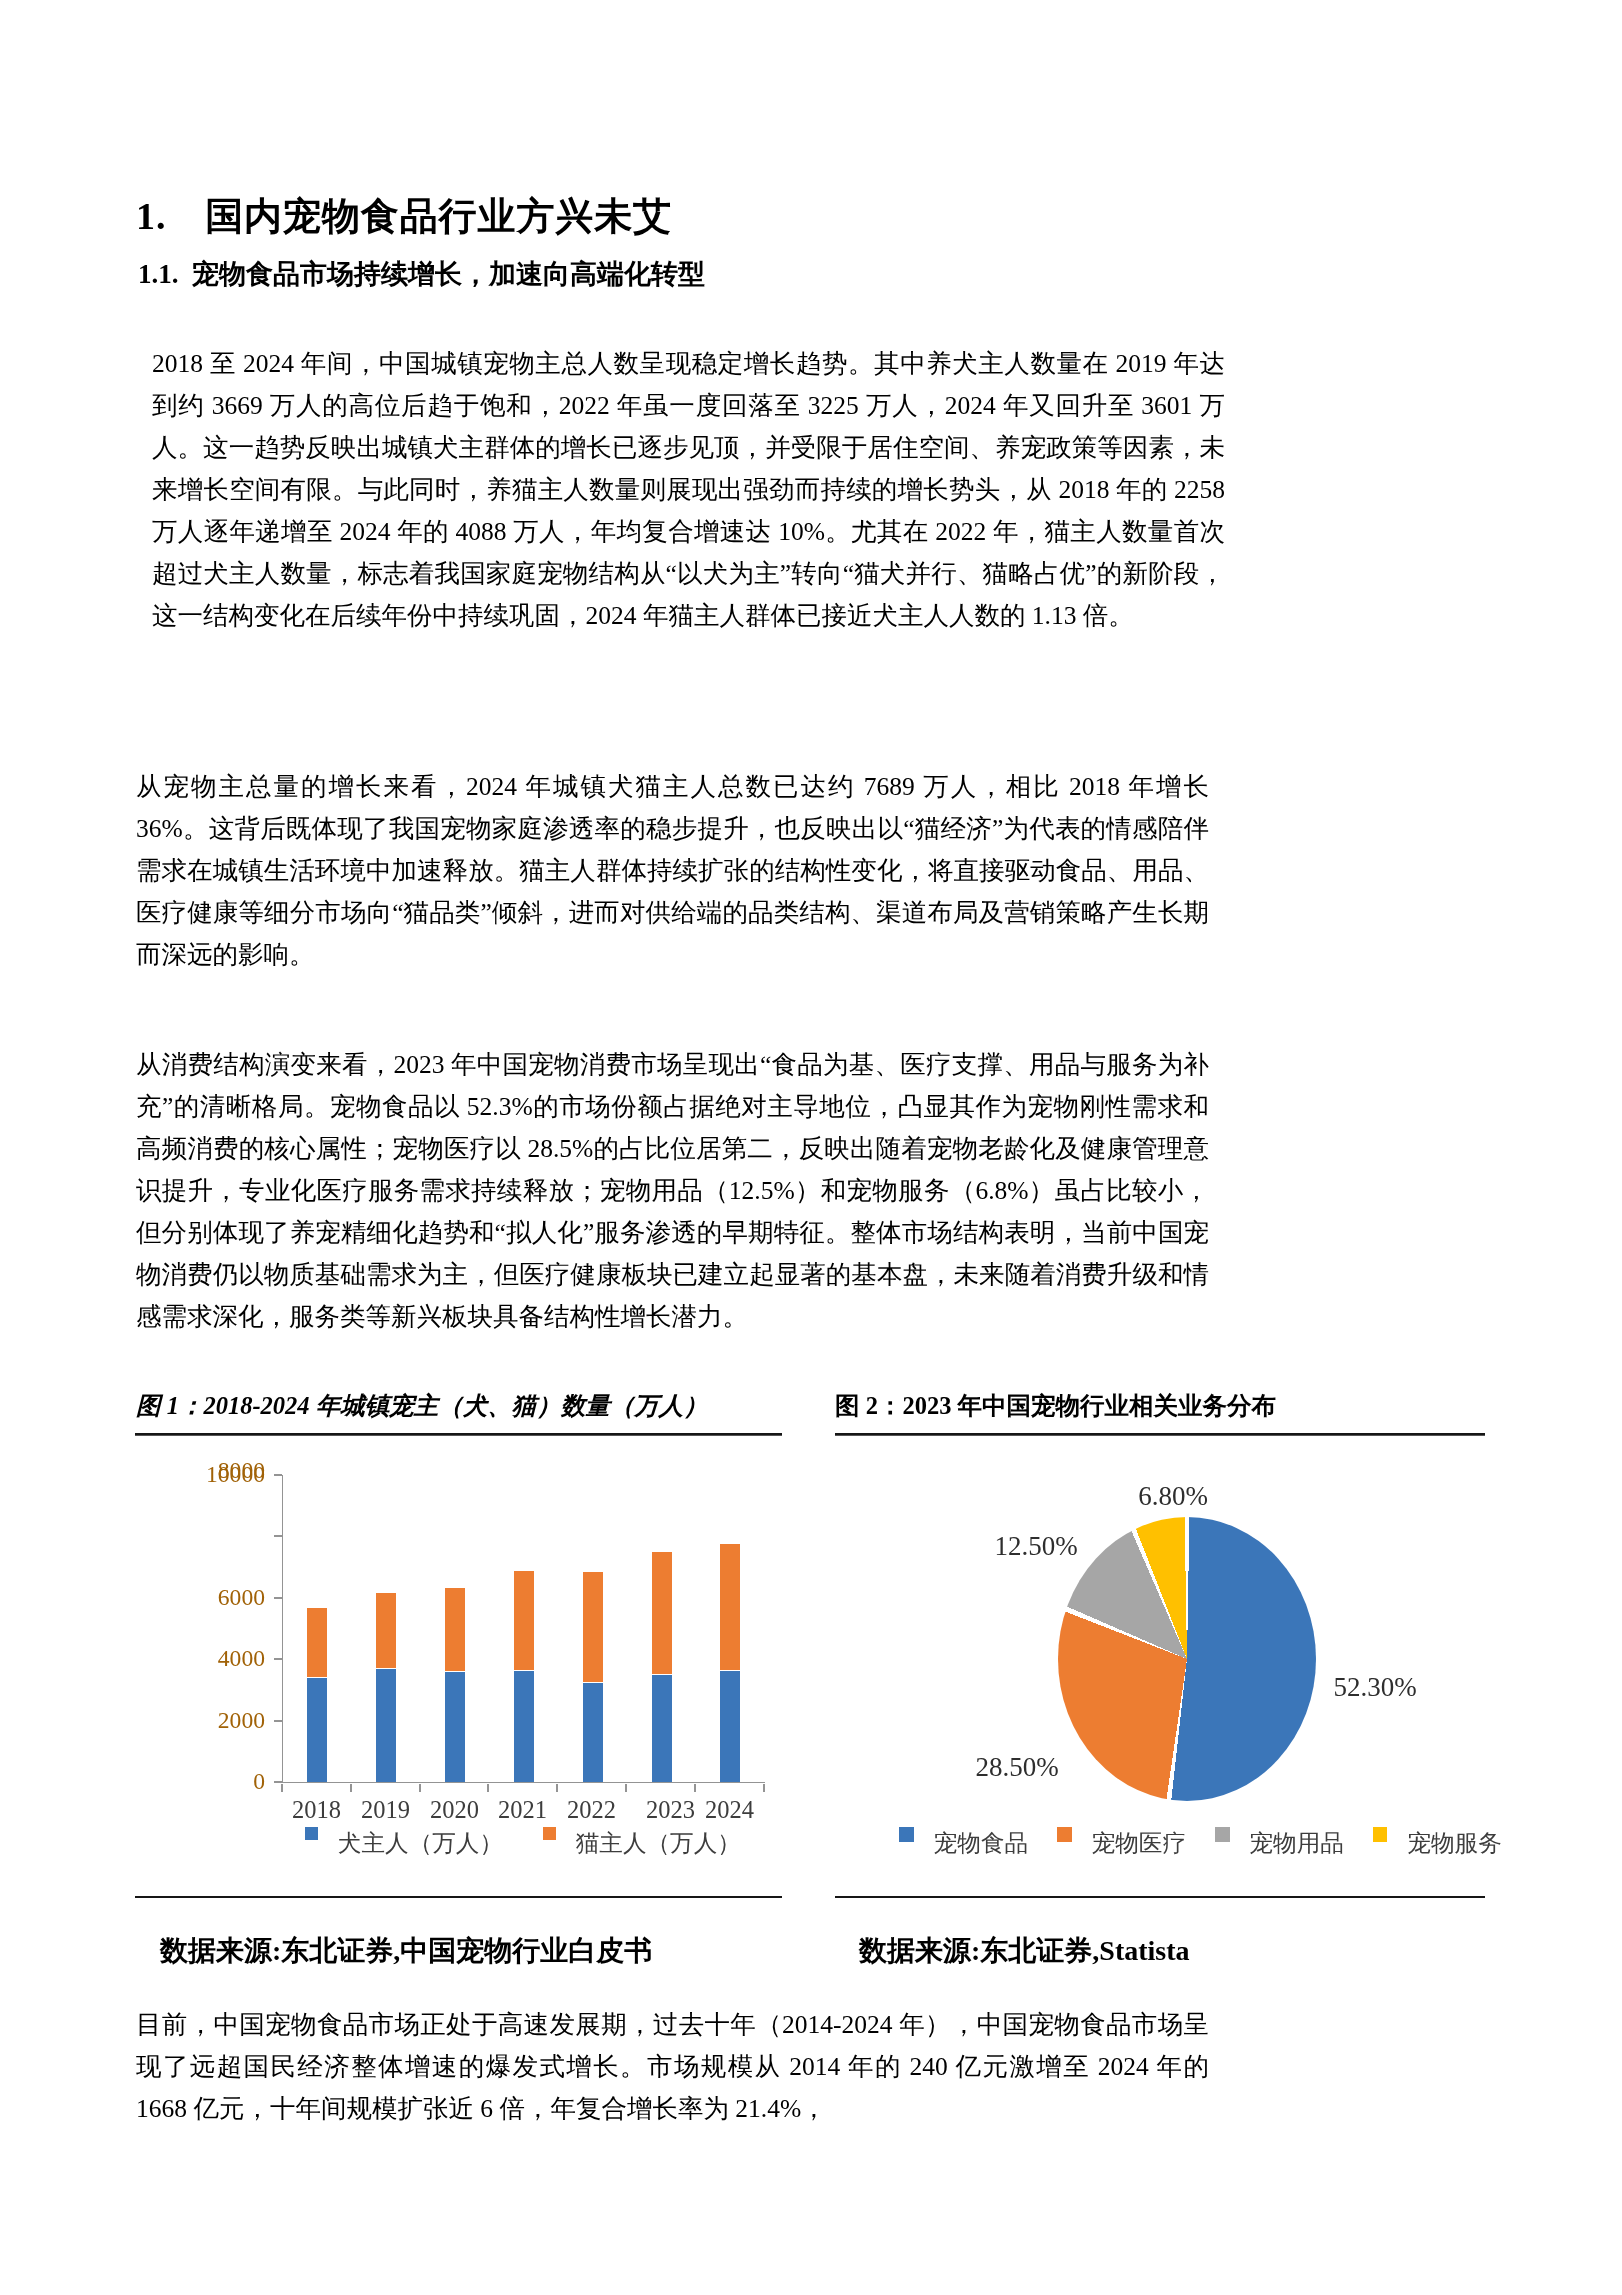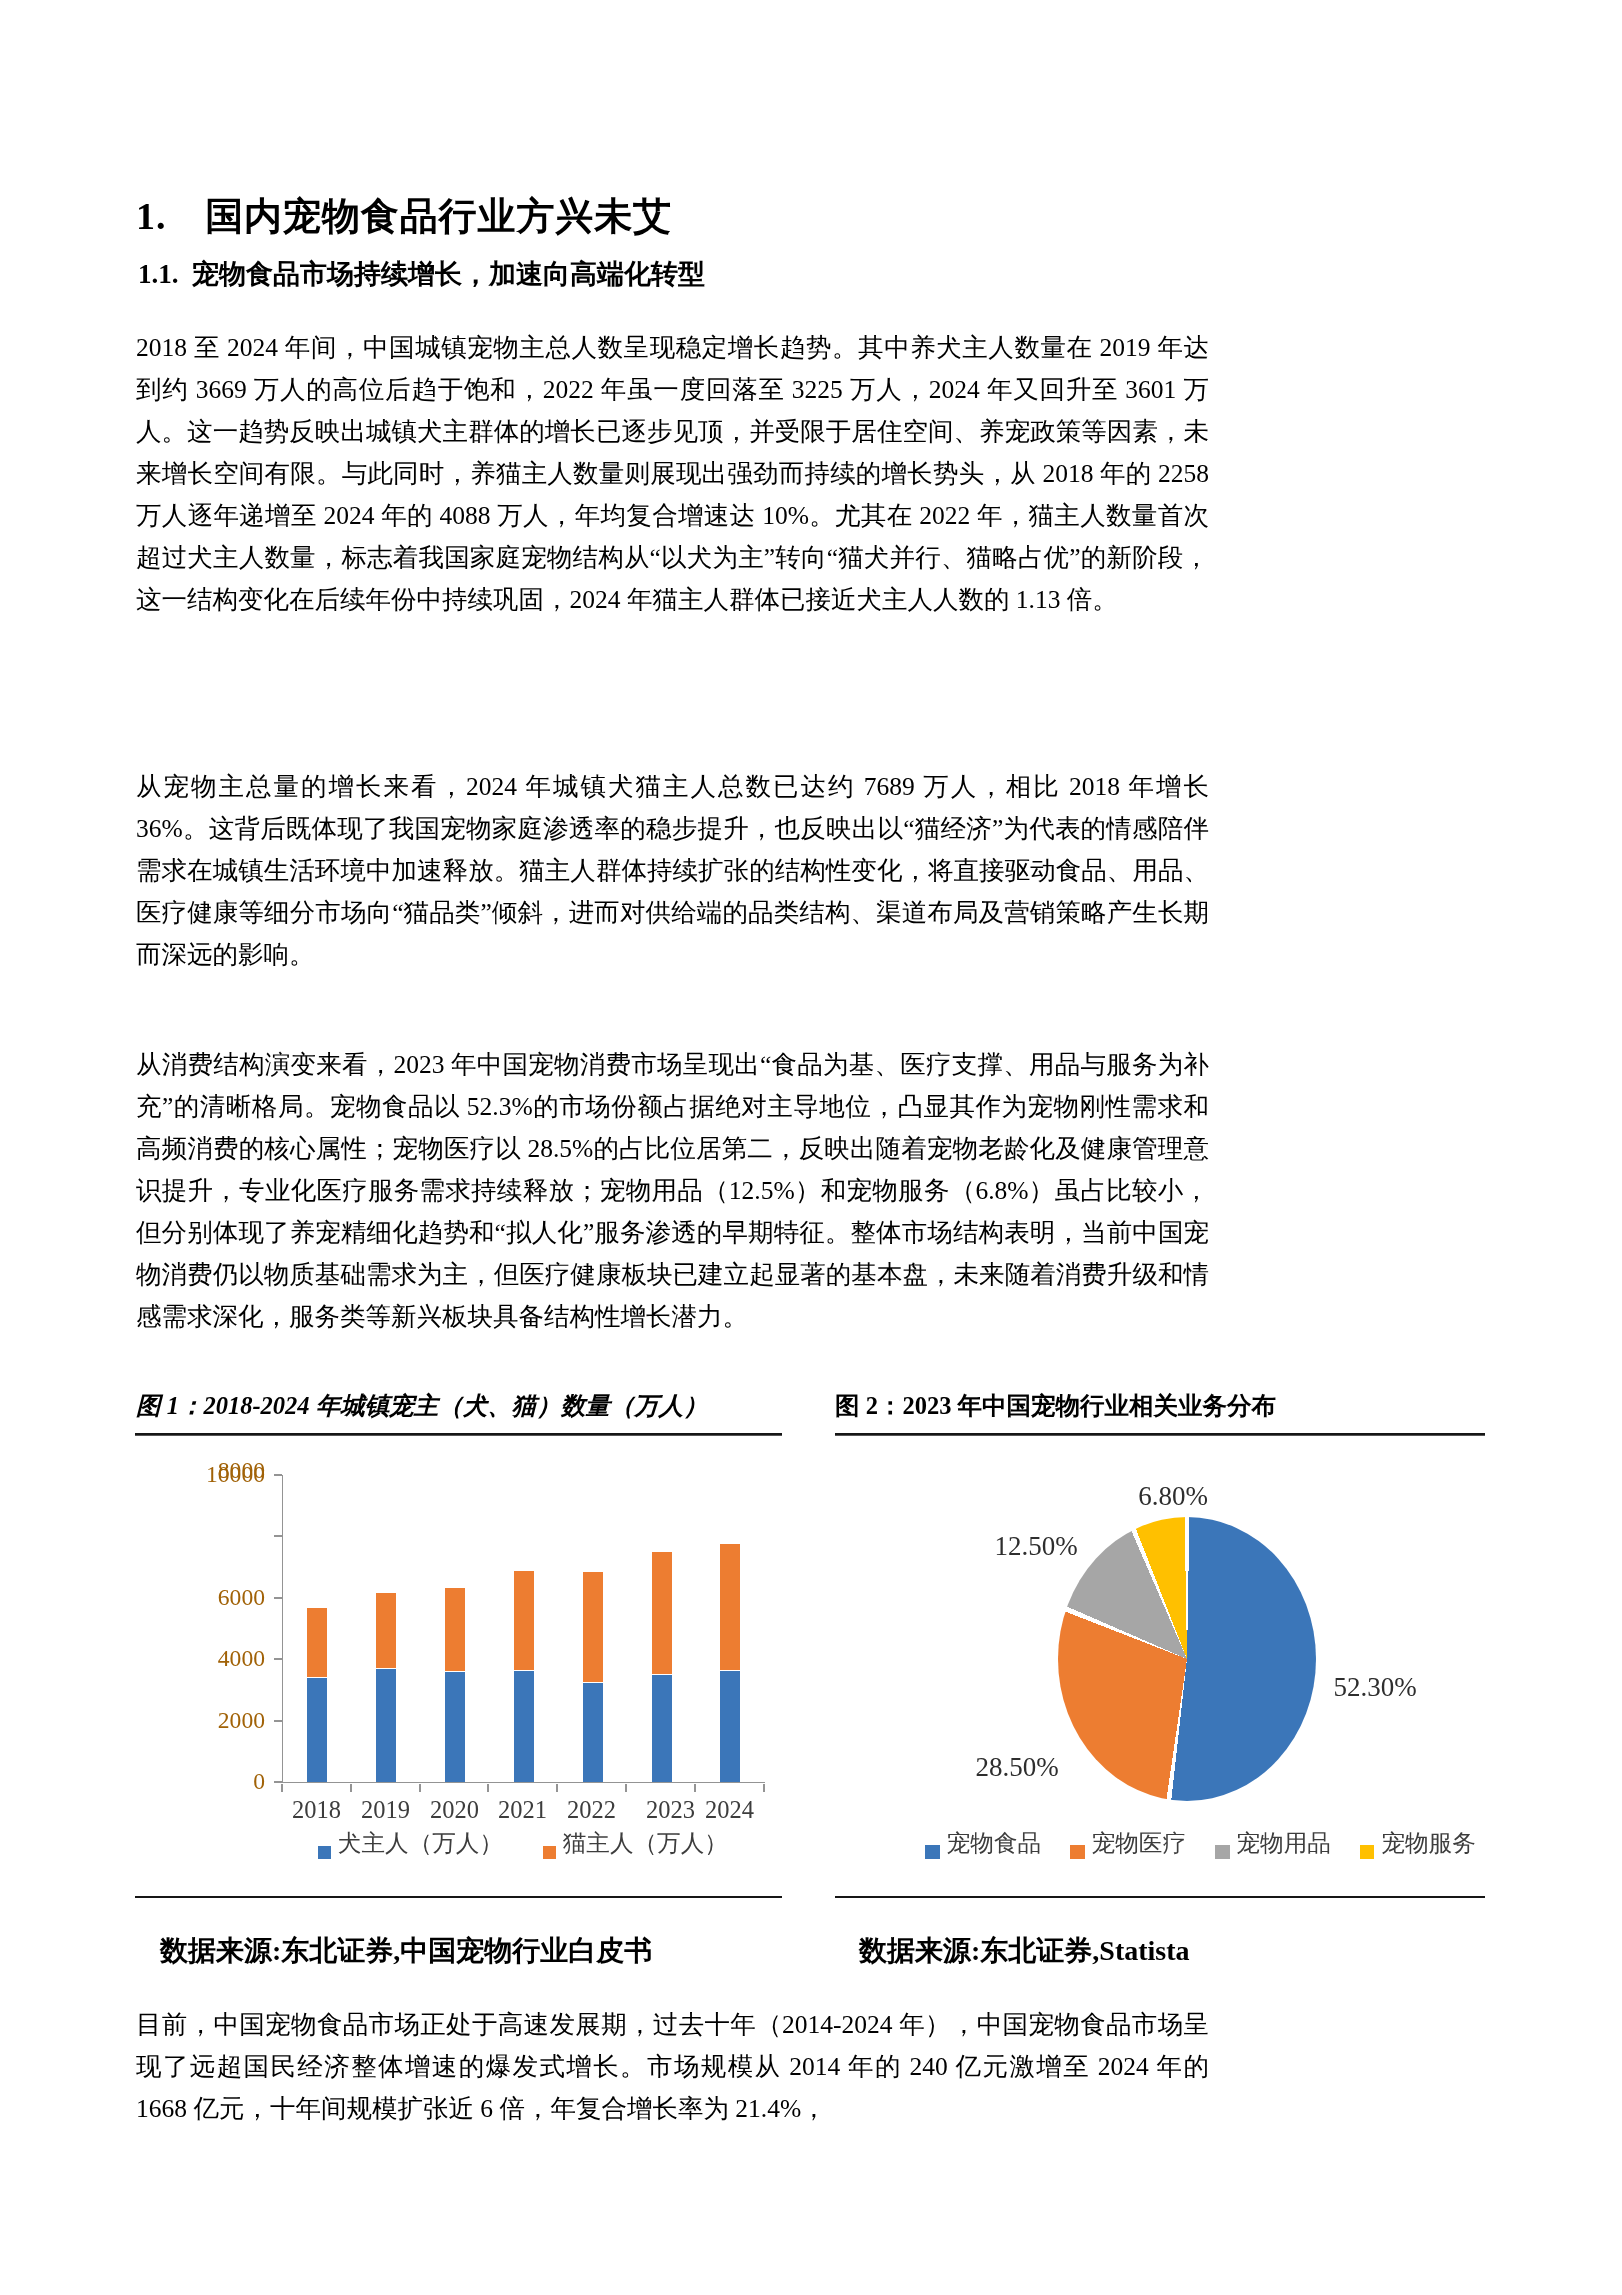--- a/index.html
+++ b/index.html
@@ -48,21 +48,21 @@
   .xtick-mark{position:absolute;width:1.8px;height:8.2px;background:#949494;top:1784px;}
   .xlabel{
     position:absolute;top:1796px;text-align:center;font-size:24.5px;color:#3d3d3d;
   }
   .chart-legend{
     position:absolute;display:flex;justify-content:center;align-items:center;
     font-size:23.6px;color:#3d3d3d;
   }
   #bar-legend{left:264px;top:1827px;width:518px;gap:40px;}
   #pie-legend{left:905px;top:1827px;width:591px;gap:29px;}
-  .legend-item{display:flex;align-items:flex-end;gap:7px;white-space:nowrap;}
+  .legend-item{display:flex;align-items:flex-start;gap:20px;white-space:nowrap;}
   .legend-swatch{display:inline-block;}
   #bar-legend .legend-swatch{width:12.7px;height:12.7px;}
   #pie-legend .legend-swatch{width:14.5px;height:14.5px;}
   
   #pie{
     left:1058px;top:1530px;width:258px;height:258px;border-radius:50%;
     transform:scaleY(1.10);transform-origin:center;
   }
   .pie-label{
     position:absolute;transform:translate(-50%,-50%);
@@ -72,21 +72,21 @@
   #plab-b{left:1036px;top:1546px;}
   #plab-c{left:1017px;top:1767px;}
   #plab-d{left:1375px;top:1687px;}
 </style>
 </head>
 <body>
 
 <h1 class="abs" id="section-title" style="margin:0;">1. 国内宠物食品行业方兴未艾</h1>
 <h2 class="abs" id="subsection-title" style="margin:0;">1.1. 宠物食品市场持续增长，加速向高端化转型</h2>
 
-<p class="abs para" id="para-1" style="margin:0;">2018 至 2024 年间，中国城镇宠物主总人数呈现稳定增长趋势。其中养犬主人数量在 2019 年达到约 3669 万人的高位后趋于饱和，2022 年虽一度回落至 3225 万人，2024 年又回升至 3601 万人。这一趋势反映出城镇犬主群体的增长已逐步见顶，并受限于居住空间、养宠政策等因素，未来增长空间有限。与此同时，养猫主人数量则展现出强劲而持续的增长势头，从 2018 年的 2258 万人逐年递增至 2024 年的 4088 万人，年均复合增速达 10%。尤其在 2022 年，猫主人数量首次超过犬主人数量，标志着我国家庭宠物结构从“以犬为主”转向“猫犬并行、猫略占优”的新阶段，这一结构变化在后续年份中持续巩固，2024 年猫主人群体已接近犬主人人数的 1.13 倍。</p>
+<p class="abs para" id="para-1" style="margin:16px;">2018 至 2024 年间，中国城镇宠物主总人数呈现稳定增长趋势。其中养犬主人数量在 2019 年达到约 3669 万人的高位后趋于饱和，2022 年虽一度回落至 3225 万人，2024 年又回升至 3601 万人。这一趋势反映出城镇犬主群体的增长已逐步见顶，并受限于居住空间、养宠政策等因素，未来增长空间有限。与此同时，养猫主人数量则展现出强劲而持续的增长势头，从 2018 年的 2258 万人逐年递增至 2024 年的 4088 万人，年均复合增速达 10%。尤其在 2022 年，猫主人数量首次超过犬主人数量，标志着我国家庭宠物结构从“以犬为主”转向“猫犬并行、猫略占优”的新阶段，这一结构变化在后续年份中持续巩固，2024 年猫主人群体已接近犬主人人数的 1.13 倍。</p>
 <p class="abs para" id="para-2" style="margin:0;">从宠物主总量的增长来看，2024 年城镇犬猫主人总数已达约 7689 万人，相比 2018 年增长 36%。这背后既体现了我国宠物家庭渗透率的稳步提升，也反映出以“猫经济”为代表的情感陪伴需求在城镇生活环境中加速释放。猫主人群体持续扩张的结构性变化，将直接驱动食品、用品、医疗健康等细分市场向“猫品类”倾斜，进而对供给端的品类结构、渠道布局及营销策略产生长期而深远的影响。</p>
 <p class="abs para" id="para-3" style="margin:0;">从消费结构演变来看，2023 年中国宠物消费市场呈现出“食品为基、医疗支撑、用品与服务为补充”的清晰格局。宠物食品以 52.3%的市场份额占据绝对主导地位，凸显其作为宠物刚性需求和高频消费的核心属性；宠物医疗以 28.5%的占比位居第二，反映出随着宠物老龄化及健康管理意识提升，专业化医疗服务需求持续释放；宠物用品（12.5%）和宠物服务（6.8%）虽占比较小，但分别体现了养宠精细化趋势和“拟人化”服务渗透的早期特征。整体市场结构表明，当前中国宠物消费仍以物质基础需求为主，但医疗健康板块已建立起显著的基本盘，未来随着消费升级和情感需求深化，服务类等新兴板块具备结构性增长潜力。</p>
 <p class="abs para" id="para-4" style="margin:0;">目前，中国宠物食品市场正处于高速发展期，过去十年（2014-2024 年），中国宠物食品市场呈现了远超国民经济整体增速的爆发式增长。市场规模从 2014 年的 240 亿元激增至 2024 年的 1668 亿元，十年间规模扩张近 6 倍，年复合增长率为 21.4%，</p>
 
 <div class="abs fig-caption" id="fig1-caption">图 1：2018-2024 年城镇宠主（犬、猫）数量（万人）</div>
 <div class="abs cap-rule" id="fig1-cap-rule"></div>
 
 <div class="abs" id="bar-plot">
     <div class="bar-seg" style="left: 24.4px; width: 20px; bottom: 0px; height: 104px; background: rgb(59, 118, 185);"></div>
     <div class="bar-seg" style="left: 24.4px; width: 20px; bottom: 104px; height: 69px; background: rgb(237, 125, 49); border-bottom: 1.8px solid rgb(255, 255, 255);"></div>

